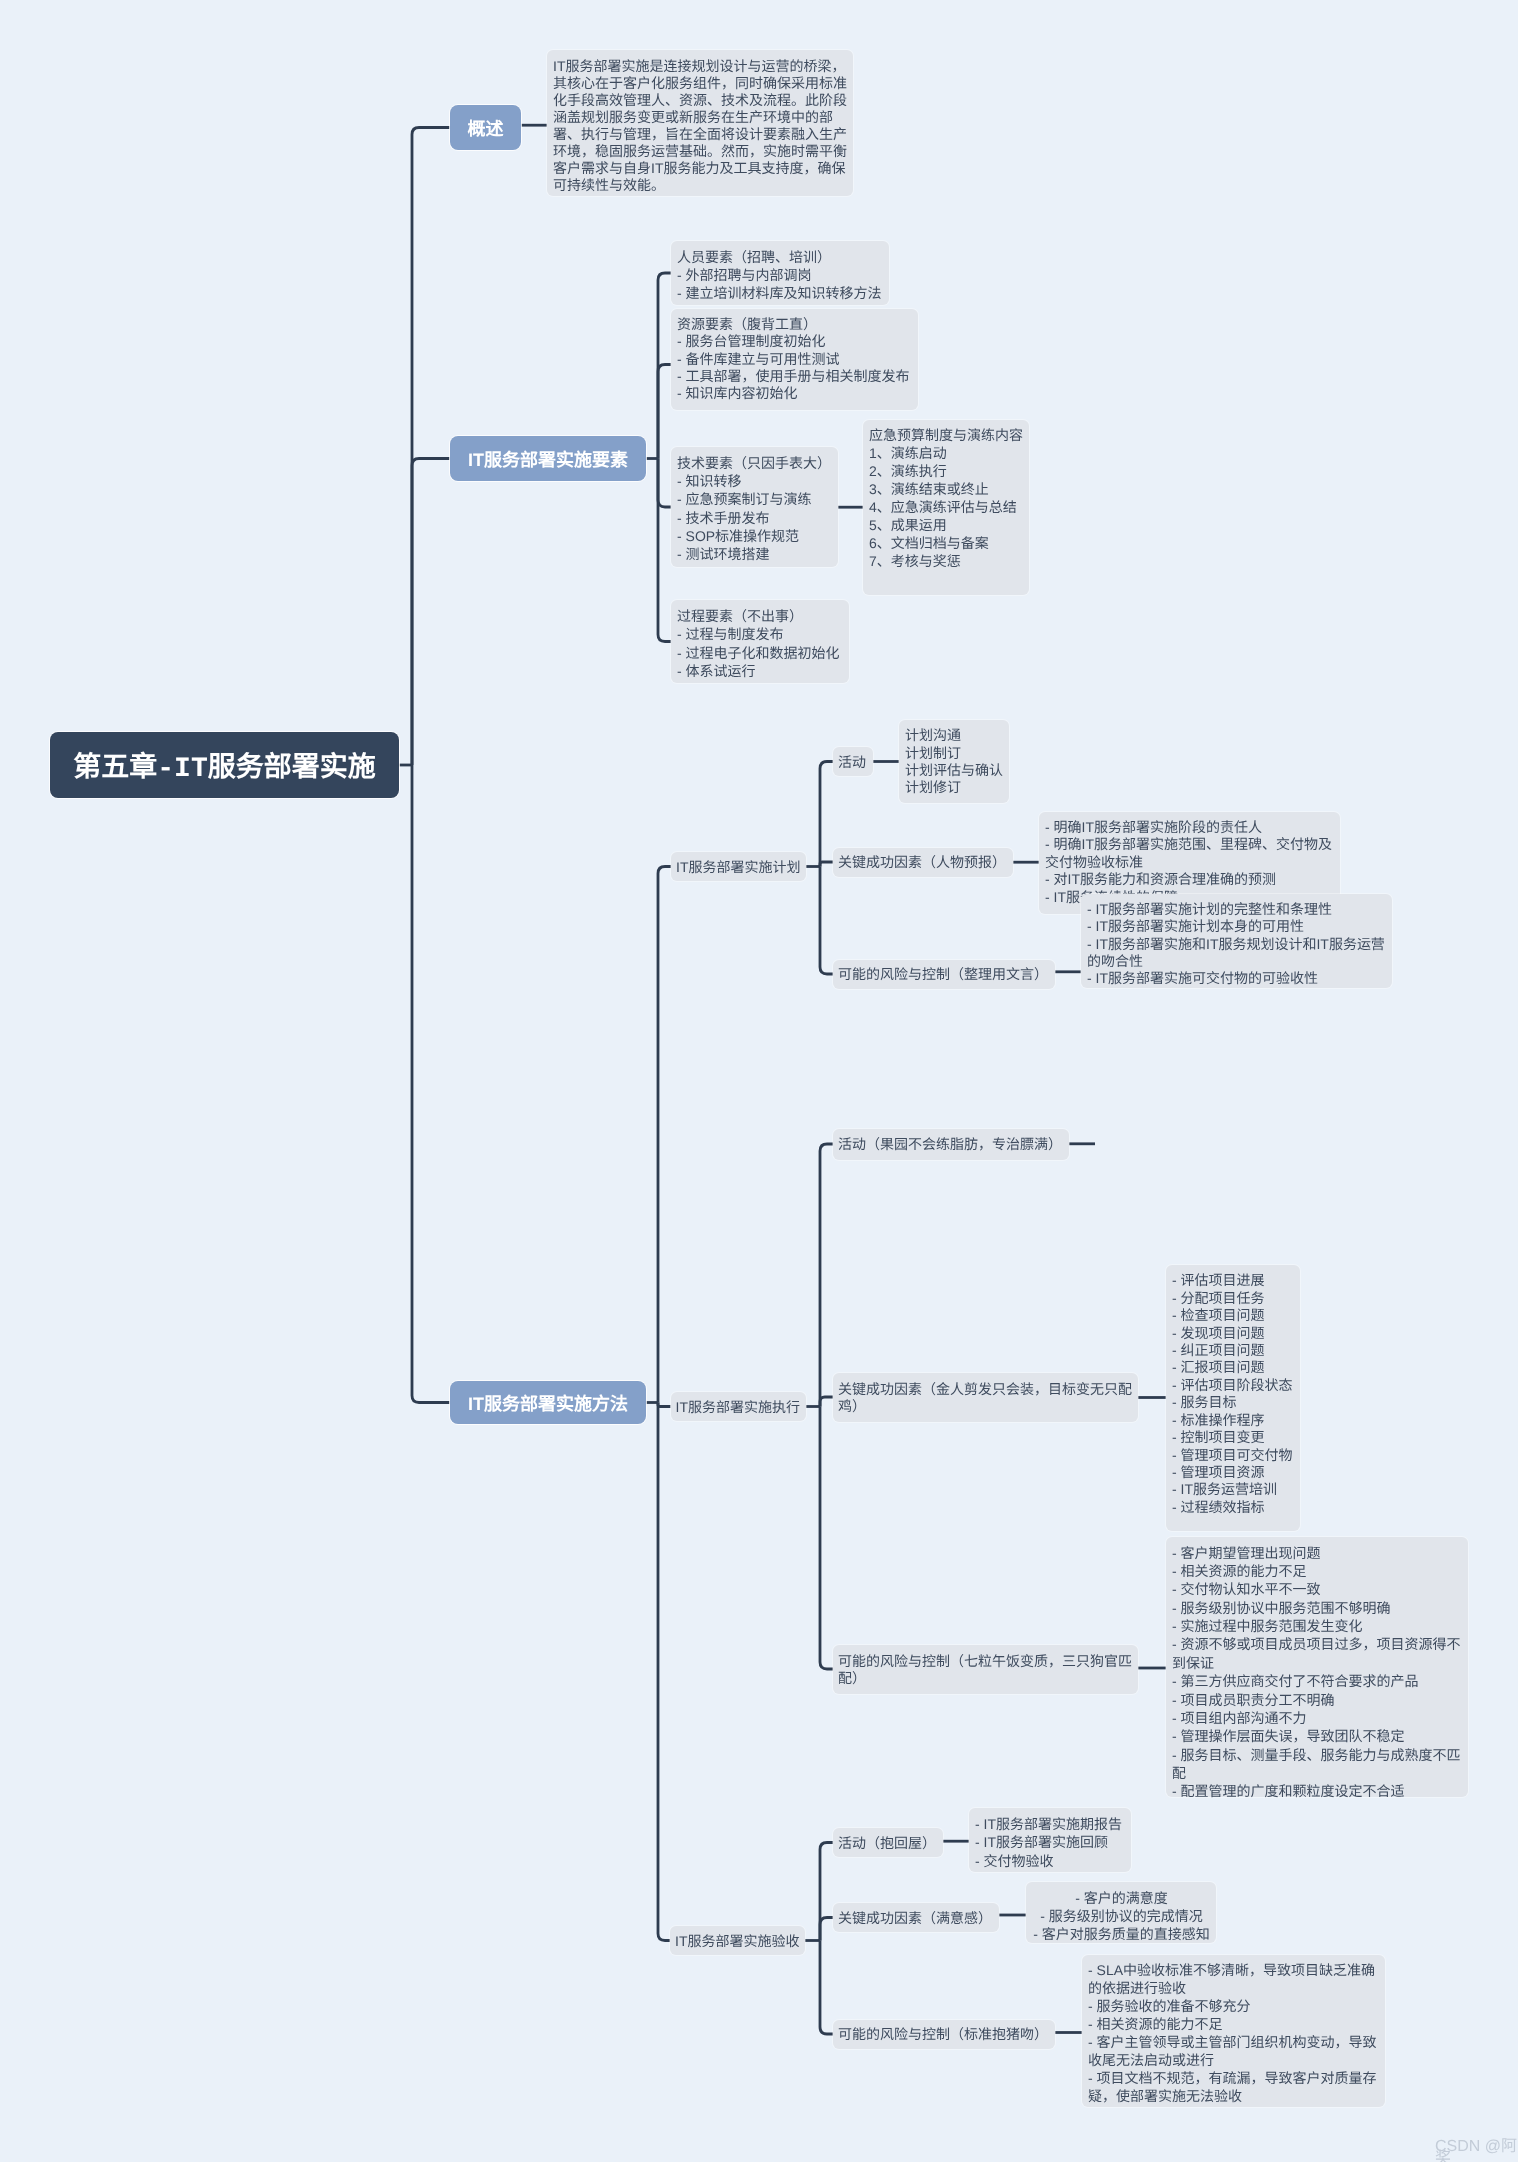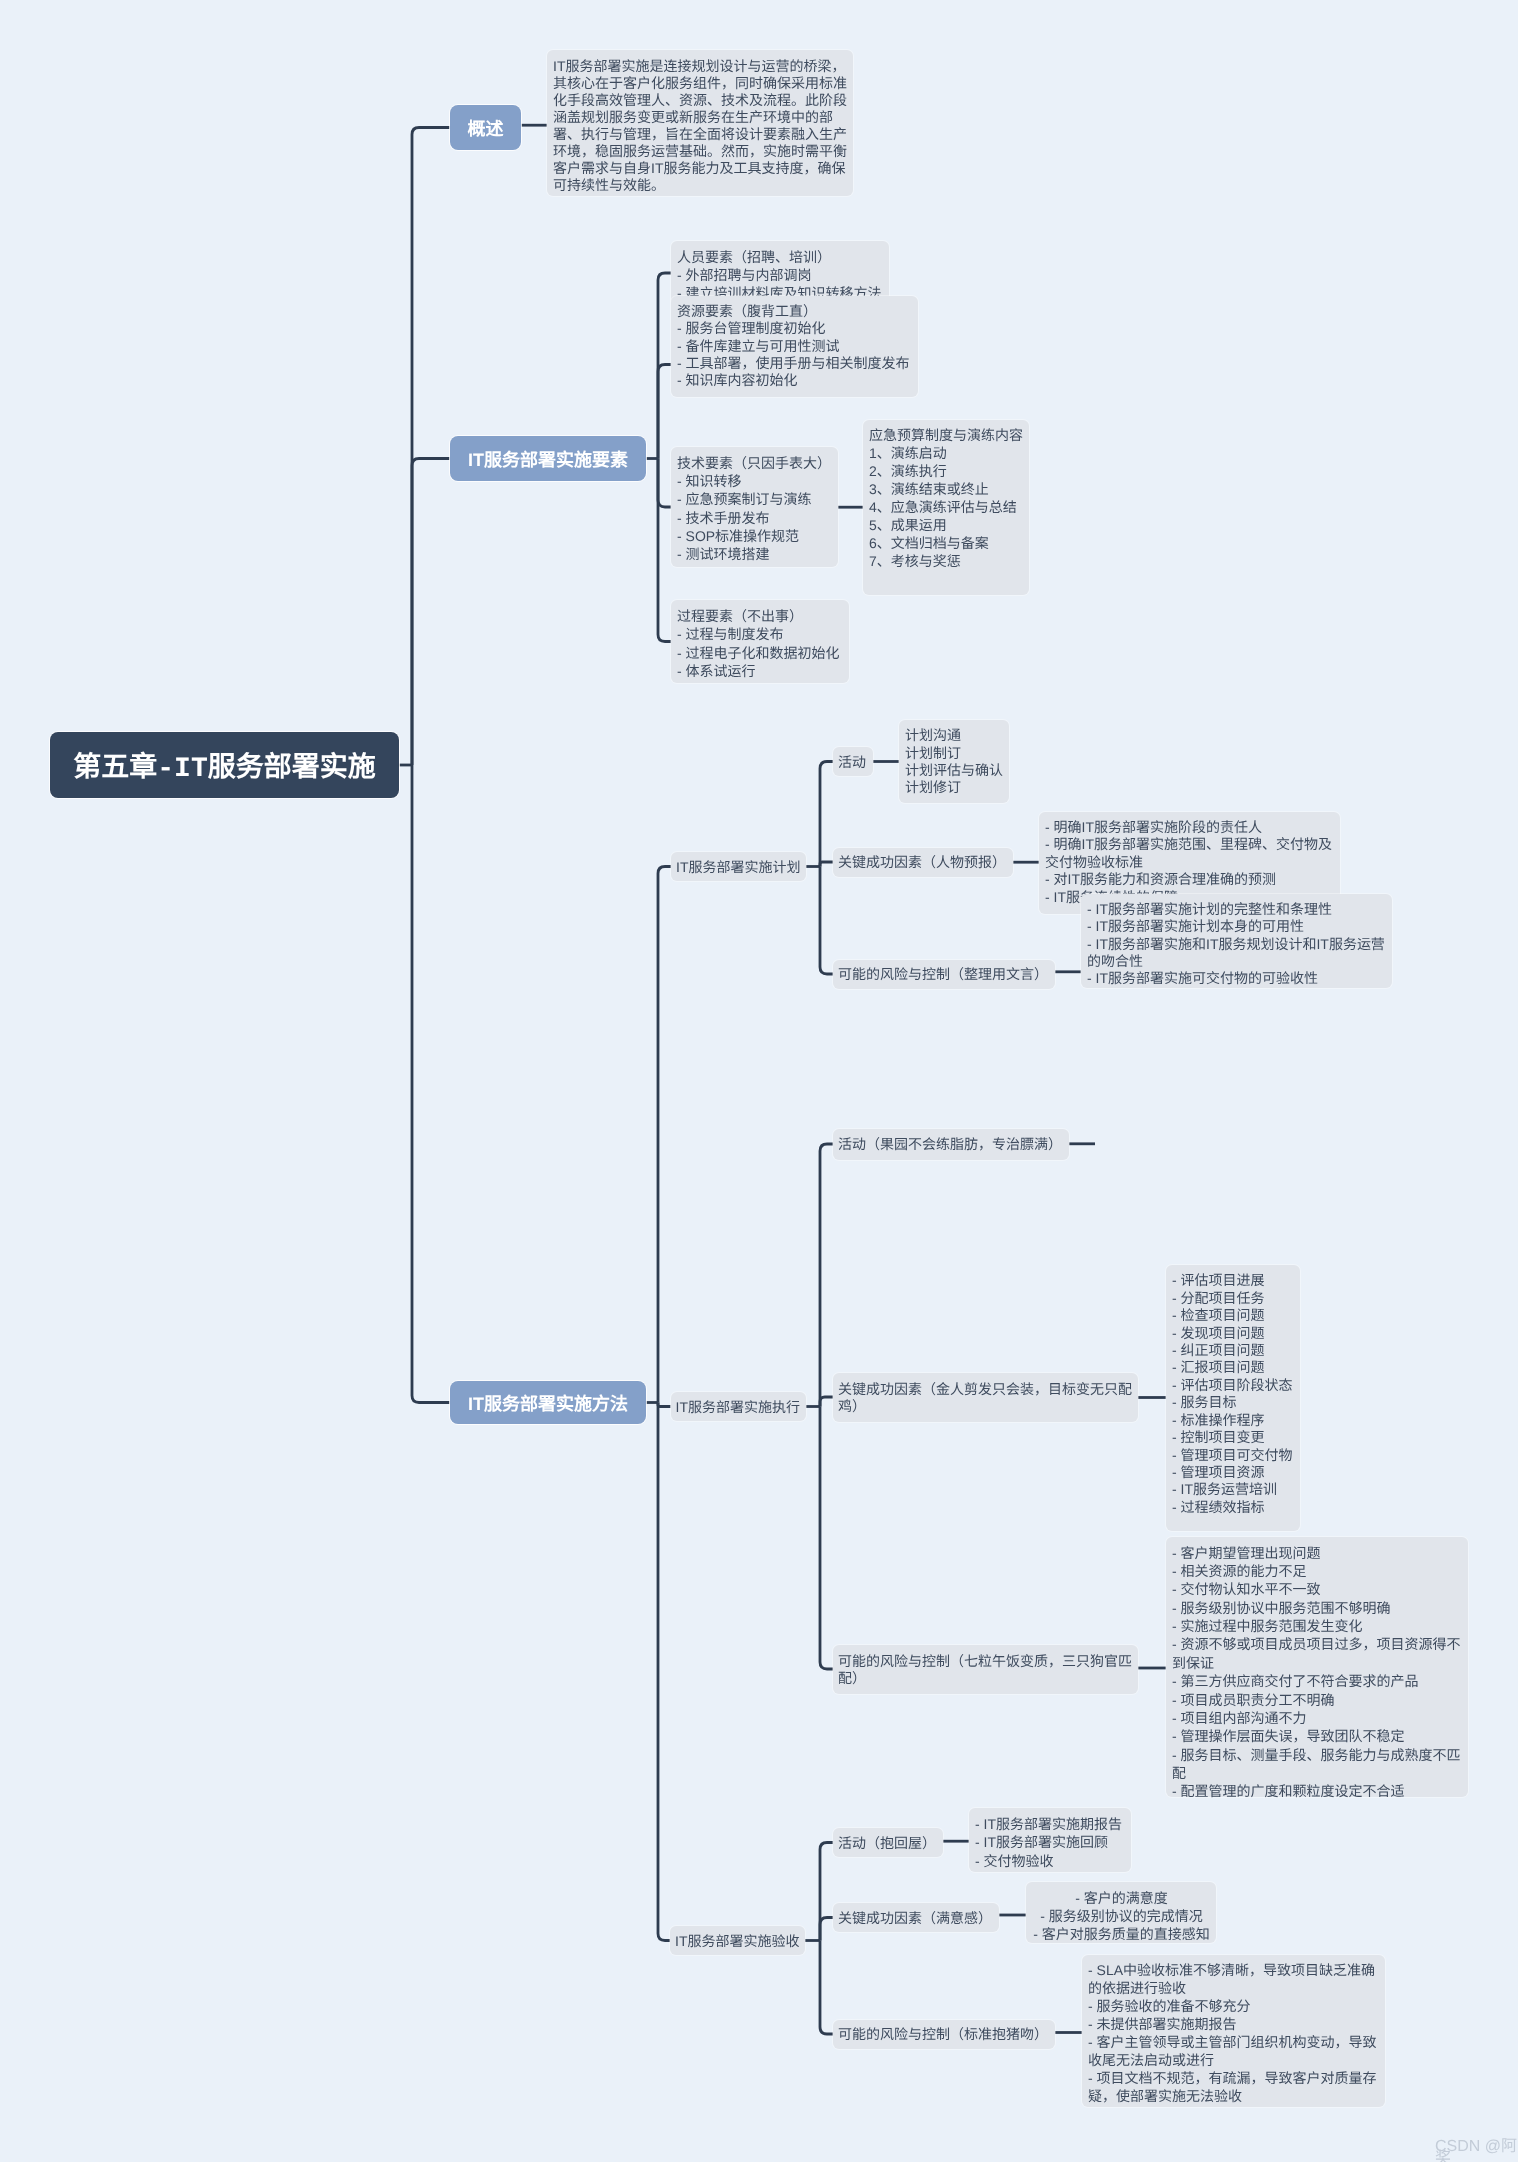--- a/index.html
+++ b/index.html
@@ -72,21 +72,21 @@
     <div class="nd br" style="left:450px;top:436px;width:196px;height:45px;">
       <span>IT服务部署实施要素</span>
     </div>
     <div class="nd br" style="left:450px;top:1381px;width:196px;height:43px;">
       <span>IT服务部署实施方法</span>
     </div>
     <div class="nd tp tight" style="left:547px;top:50px;width:306px;height:146px;">IT服务部署实施是连接规划设计与运营的桥梁，其核心在于客户化服务组件，同时确保采用标准化手段高效管理人、资源、技术及流程。此阶段涵盖规划服务变更或新服务在生产环境中的部署、执行与管理，旨在全面将设计要素融入生产环境，稳固服务运营基础。然而，实施时需平衡客户需求与自身IT服务能力及工具支持度，确保可持续性与效能。</div>
     <div class="nd tp" style="left:671px;top:241px;width:218px;height:64px;line-height:18.00px;padding-top:6.96px;">人员要素（招聘、培训）
 - 外部招聘与内部调岗
 - 建立培训材料库及知识转移方法</div>
-    <div class="nd tp" style="left:671px;top:296px;width:247px;height:101px;line-height:17.05px;padding-top:7.43px;">资源要素（腹背工直）
+    <div class="nd tp" style="left:671px;top:309px;width:247px;height:101px;line-height:17.05px;padding-top:7.43px;">资源要素（腹背工直）
 - 服务台管理制度初始化
 - 备件库建立与可用性测试
 - 工具部署，使用手册与相关制度发布
 - 知识库内容初始化</div>
     <div class="nd tp" style="left:671px;top:447px;width:167px;height:120px;line-height:18.30px;padding-top:6.81px;">技术要素（只因手表大）
 - 知识转移
 - 应急预案制订与演练
 - 技术手册发布
 - SOP标准操作规范
 - 测试环境搭建</div>
@@ -153,17 +153,17 @@
     <div class="nd tp" style="left:969px;top:1808px;width:162px;height:64px;line-height:18.60px;padding-top:6.66px;">- IT服务部署实施期报告
 - IT服务部署实施回顾
 - 交付物验收</div>
     <div class="nd tp mid" style="left:833px;top:1903px;width:166px;height:29px;">关键成功因素（满意感）</div>
     <div class="nd tp" style="left:1026px;top:1882px;width:190px;height:61px;line-height:18.20px;padding-top:6.86px;text-align:center;">- 客户的满意度
 - 服务级别协议的完成情况
 - 客户对服务质量的直接感知</div>
     <div class="nd tp mid" style="left:833px;top:2019.5px;width:222px;height:29px;">可能的风险与控制（标准抱猪吻）</div>
     <div class="nd tp" style="left:1082px;top:1955px;width:303px;height:152px;line-height:17.97px;padding-top:6.97px;">- SLA中验收标准不够清晰，导致项目缺乏准确的依据进行验收
 - 服务验收的准备不够充分
-- 未提供部署实施期报告
+- 相关资源的能力不足
 - 客户主管领导或主管部门组织机构变动，导致收尾无法启动或进行
 - 项目文档不规范，有疏漏，导致客户对质量存疑，使部署实施无法验收</div>
     <div class="wm" style="left:1435px;top:2141px;">CSDN @阿奖</div>
   </div>
 
 </body></html>

